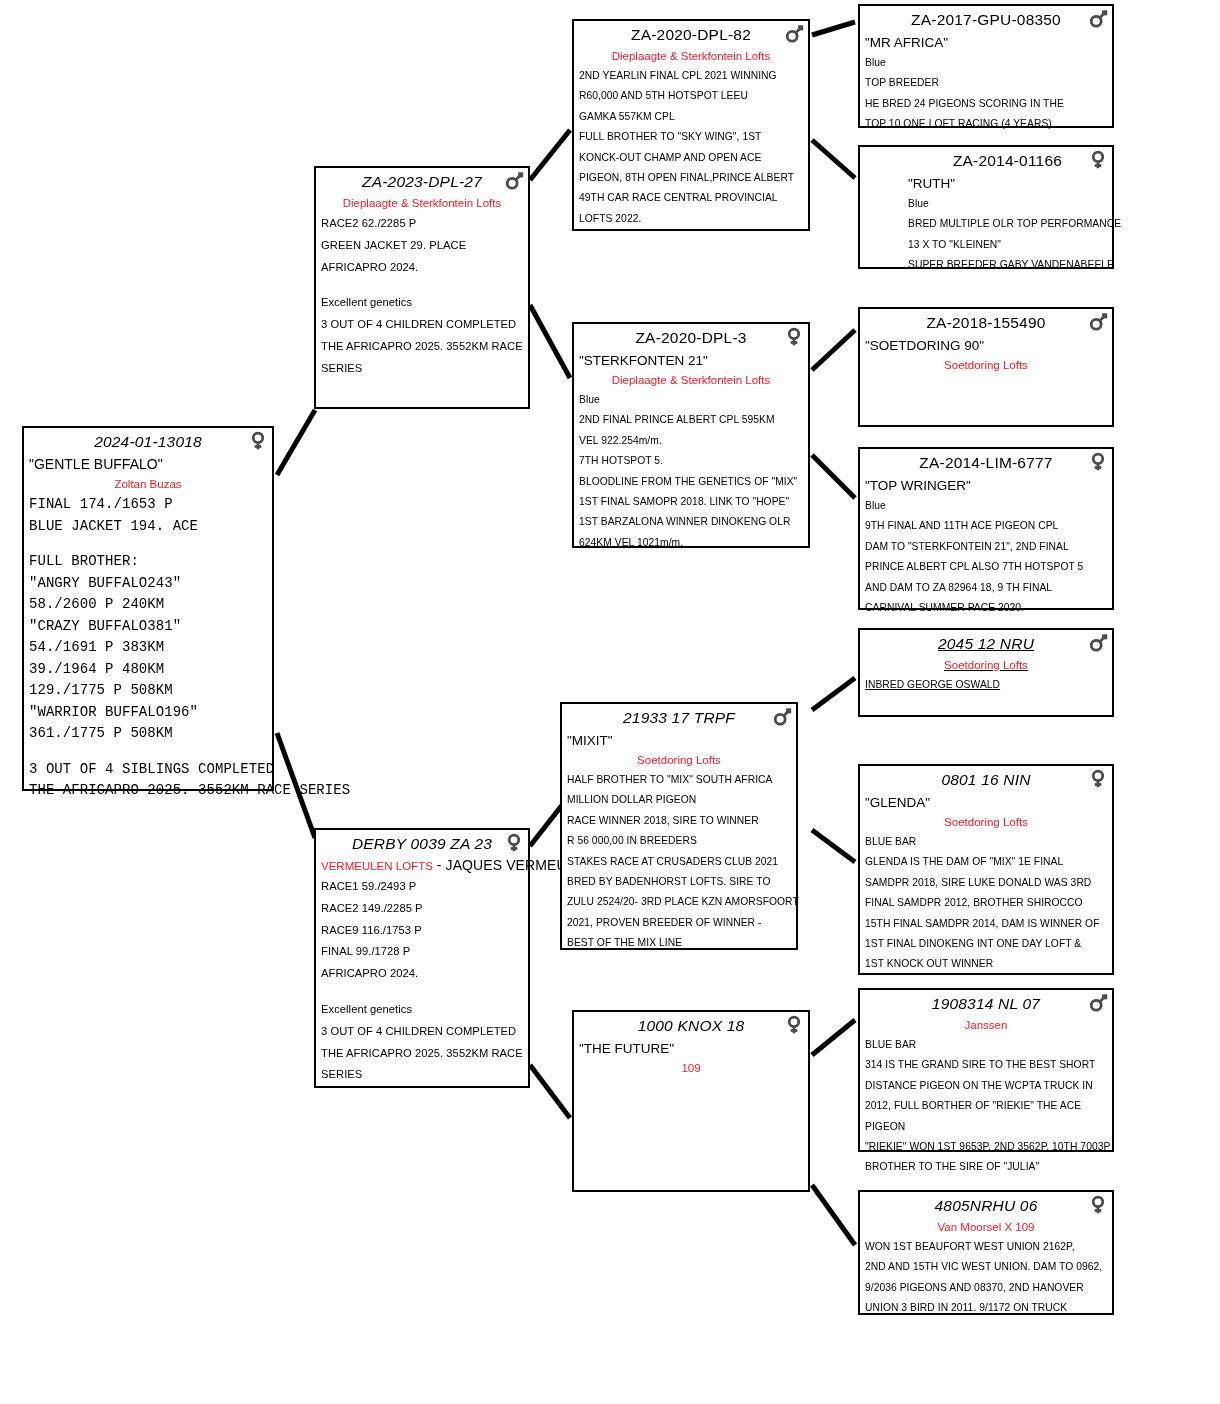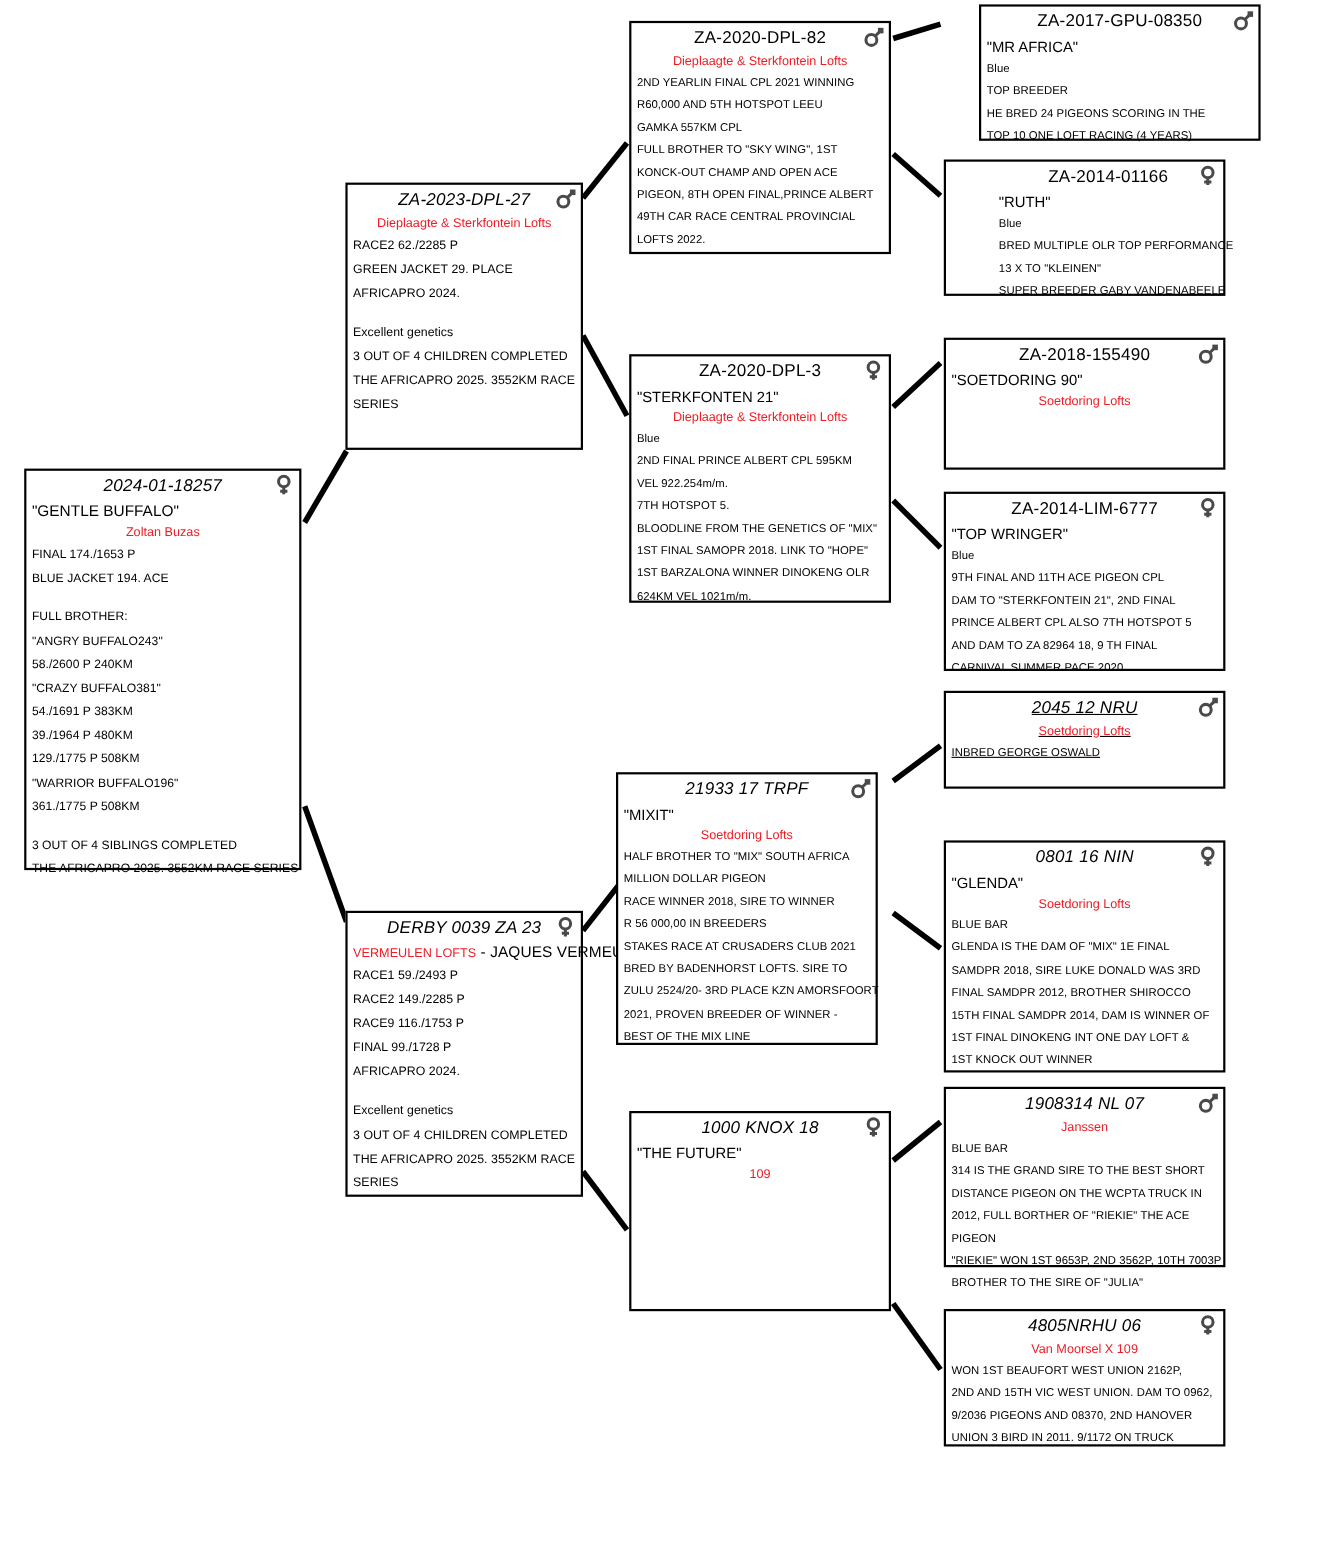--- a/index.html
+++ b/index.html
@@ -73,21 +73,21 @@
     font-size: 10.3px;
     line-height: 20.4px;
     white-space: nowrap;
     text-align: left;
     letter-spacing: 0.05px;
   }
   .ln.gap { line-height: 14px; height: 14px; }
   .ln.it { font-style: italic; }
 
   
-  #card-root .ln { font-size: 11px; line-height: 21.5px; }
+  #card-root .ln { font-size: 14px; line-height: 21.5px; font-family: Liberation Mono, monospace; }
   #card-root .nm { font-size: 14px; }
   #card-gen1-sire .ln, #card-gen1-dam .ln { font-size: 11.2px; line-height: 21.8px; }
 
   #address {
     position: absolute;
     border: 1.4px solid #555555;
     background: #ffffff;
     z-index: 3;
     padding: 8px 14px 6px 12px;
   }
@@ -125,21 +125,21 @@
       <line x1="812" y1="710" x2="855" y2="678"></line>
       <line x1="812" y1="830" x2="855" y2="862"></line>
 
       <line x1="812" y1="1055" x2="855" y2="1020"></line>
       <line x1="812" y1="1185" x2="855" y2="1245"></line>
     </g>
   </svg>
 
   <div class="card" id="card-root" style="left:22px; top:426px; width:252px; height:365px;">
     <div class="hdr">
-      <span>2024-01-18257</span>
+      <span>2024-01-13018</span>
       <span class="sym">
         <svg viewBox="0 0 24 24" width="22" height="22">
             <circle cx="12" cy="8.5" r="5.2" fill="none" stroke="#4a4a4a" stroke-width="3"></circle>
             <line x1="12" y1="13.8" x2="12" y2="21" stroke="#4a4a4a" stroke-width="3"></line>
             <line x1="8.4" y1="18" x2="15.6" y2="18" stroke="#4a4a4a" stroke-width="3"></line>
           </svg>
       </span>
     </div>
     <div class="nm">"GENTLE BUFFALO"</div>
     <div class="loft">Zoltan Buzas</div>
@@ -297,21 +297,21 @@
             <circle cx="12" cy="8.5" r="5.2" fill="none" stroke="#4a4a4a" stroke-width="3"></circle>
             <line x1="12" y1="13.8" x2="12" y2="21" stroke="#4a4a4a" stroke-width="3"></line>
             <line x1="8.4" y1="18" x2="15.6" y2="18" stroke="#4a4a4a" stroke-width="3"></line>
           </svg>
       </span>
     </div>
     <div class="nm">"THE FUTURE"</div>
     <div class="loft">109</div>
   </div>
 
-  <div class="card plainhdr" id="card-gen3-0" style="left:858px; top:4px; width:256px; height:124px;margin-left:32px;">
+  <div class="card plainhdr" id="card-gen3-0" style="left:858px; top:4px; width:256px; height:124px;">
     <div class="hdr">
       <span>ZA-2017-GPU-08350</span>
       <span class="sym">
         <svg viewBox="0 0 24 24" width="22" height="22">
             <circle cx="10" cy="14.5" r="5.4" fill="none" stroke="#4a4a4a" stroke-width="3"></circle>
             <line x1="13.9" y1="10.6" x2="20" y2="4.6" stroke="#4a4a4a" stroke-width="3"></line>
             <rect x="16.5" y="2.5" width="5.5" height="5.5" fill="#4a4a4a"></rect>
           </svg>
       </span>
     </div>

